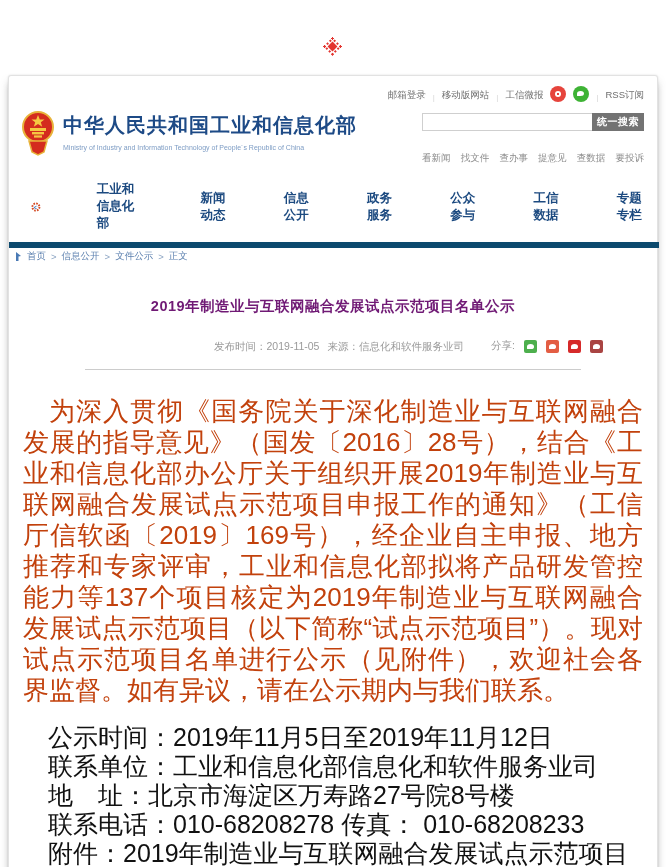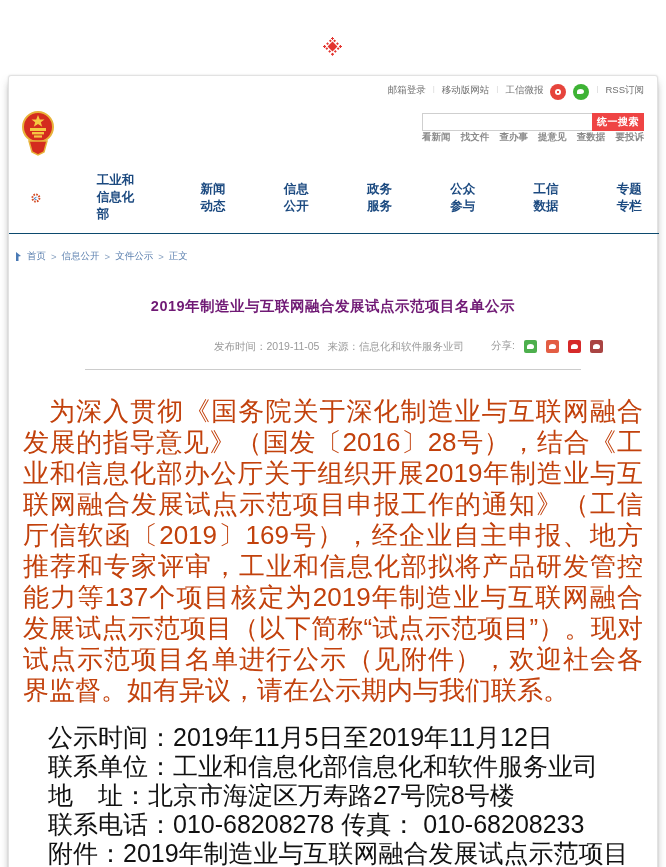--- a/index.html
+++ b/index.html
@@ -12,21 +12,21 @@
     transform:rotate(45deg); border:2px dotted #e3342f; display:flex; align-items:center; justify-content:center; }
   .top-diamond .inner { width:7px; height:7px; background:#e3342f; }
 
   
   .card { position:absolute; left:8px; top:75px; width:650px; min-height:770px;
     background:#ffffff; border:1px solid #e2e2e2; border-radius:3px;
     box-shadow:0 6px 9px -2px rgba(70,70,70,.55), 0 0 2px rgba(0,0,0,.12); }
 
   
   .hdr { padding:8px 13px 0 13px; }
-  .util-row { display:flex; justify-content:flex-end; align-items:flex-start; gap:7px;
+  .util-row { display:flex; justify-content:flex-end; align-items:flex-end; gap:7px;
     font-size:9.5px; color:#6e6e6e; height:18px; }
   .util-row a { color:#6e6e6e; text-decoration:none; cursor:pointer; }
   .util-row .sep { color:#d5d5d5; font-size:8px; }
   .circle-icon { width:16px; height:16px; border-radius:50%; display:inline-block; position:relative; }
   .circle-icon.weibo { background:#e6443c; }
   .circle-icon.wechat { background:#3eb335; }
   .circle-icon::after { content:""; position:absolute; left:4px; top:5px; width:7px; height:5px;
     background:#ffffff; border-radius:50% 50% 50% 10%; }
   .circle-icon.weibo::after { border-radius:50%; width:6px; height:6px; left:5px; top:5px;
     background:radial-gradient(circle at 50% 50%, #e6443c 0 1.5px, #fff 1.5px); }
@@ -34,32 +34,32 @@
   .brand-row { display:flex; justify-content:space-between; margin-top:2px; }
   .brand { display:flex; align-items:flex-start; gap:9px; padding-top:4px; }
   .brand-text { padding-top:4px; }
   .brand-title { font-size:20px; font-weight:bold; color:#1d4a86; letter-spacing:1px; }
   .brand-sub { font-size:7px; color:#7d9cc4; margin-top:5px; }
 
   .search-col { width:222px; padding-top:9px; }
   .search-row { display:flex; }
   .search-row input { flex:1; height:18px; border:1px solid #cfcfcf; border-right:none;
     font-size:10px; padding:0 4px; outline:none; }
-  .search-row button { width:52px; height:18px; background:#ef4444; color:#fff; border:none;
+  .search-row button { width:52px; height:18px; background:#737373; color:#fff; border:none;
     font-size:10px; font-weight:bold; cursor:pointer; letter-spacing:.5px; }
-  .quick-links { display:flex; justify-content:space-between; margin-top:0;
-    font-size:9.5px; color:#8b8b8b;font-weight:bold; }
+  .quick-links { display:flex; justify-content:space-between; margin-top:21px;
+    font-size:9.5px; color:#8b8b8b; }
   .quick-links span { cursor:pointer; }
 
   .nav-row { display:flex; align-items:center; gap:26px; margin-top:10px; padding:6px 0 10px 9px; }
   .nav-row .nav-link { font-size:12.5px; font-weight:bold; color:#1c4a80; text-decoration:none; cursor:pointer;margin-left:30px; }
   .gear-icon { width:18px; height:18px; display:inline-block; }
 
-  .breadcrumb { border-top:1px solid #0c4a6e; margin:0 0 0 -13px; width:650px;
-    padding:16px 0 8px 6px; display:flex; align-items:center; gap:5px;
+  .breadcrumb { border-top:6px solid #0c4a6e; margin:0 0 0 -13px; width:650px;
+    padding:2px 0 8px 6px; display:flex; align-items:center; gap:5px;
     font-size:9.5px; color:#5a7fae; }
   .breadcrumb .bc-item { cursor:pointer; }
   .breadcrumb .bc-sep { color:#8aa3c2; }
   .bc-arrow { width:7px; height:9px; display:inline-block; }
 
   
   .article { padding:0 14px 36px 14px; }
   .article h1 { text-align:center; font-size:14.5px; font-weight:bold; color:#701a75;
     margin-top:26px; letter-spacing:.5px; }
   .meta-row { position:relative; margin-top:24px; height:14px; font-size:10.5px; color:#9a9a9a; }
@@ -109,20 +109,24 @@
       <div class="brand-row">
         <div class="brand">
           <svg width="32" height="48" viewBox="0 0 32 48">
             <circle cx="16" cy="19" r="15" fill="#d42c1e" stroke="#e8b33a" stroke-width="2"></circle>
             <polygon points="16,7 17.8,11.5 22.5,11.5 18.8,14.3 20.2,18.8 16,16 11.8,18.8 13.2,14.3 9.5,11.5 14.2,11.5" fill="#f5c842"></polygon>
             <rect x="8" y="20" width="16" height="3" fill="#f5c842"></rect>
             <rect x="10" y="24" width="12" height="2.4" fill="#f5c842"></rect>
             <rect x="12" y="27.4" width="8" height="2.2" fill="#f5c842"></rect>
             <path d="M7 33 L25 33 L22 44 L16 47 L10 44 Z" fill="#d42c1e" stroke="#e8b33a" stroke-width="1.5"></path>
           </svg>
+          <div class="brand-text">
+            <div class="brand-title">中华人民共和国工业和信息化部</div>
+            <div class="brand-sub">Ministry of Industry and Information Technology of People´s Republic of China</div>
+          </div>
         </div>
 
         <div class="search-col">
           <div class="search-row">
             <input type="text" value="" style="">
             <button>统一搜索</button>
           </div>
           <div class="quick-links">
             <span>看新闻</span>
             <span>找文件</span>

